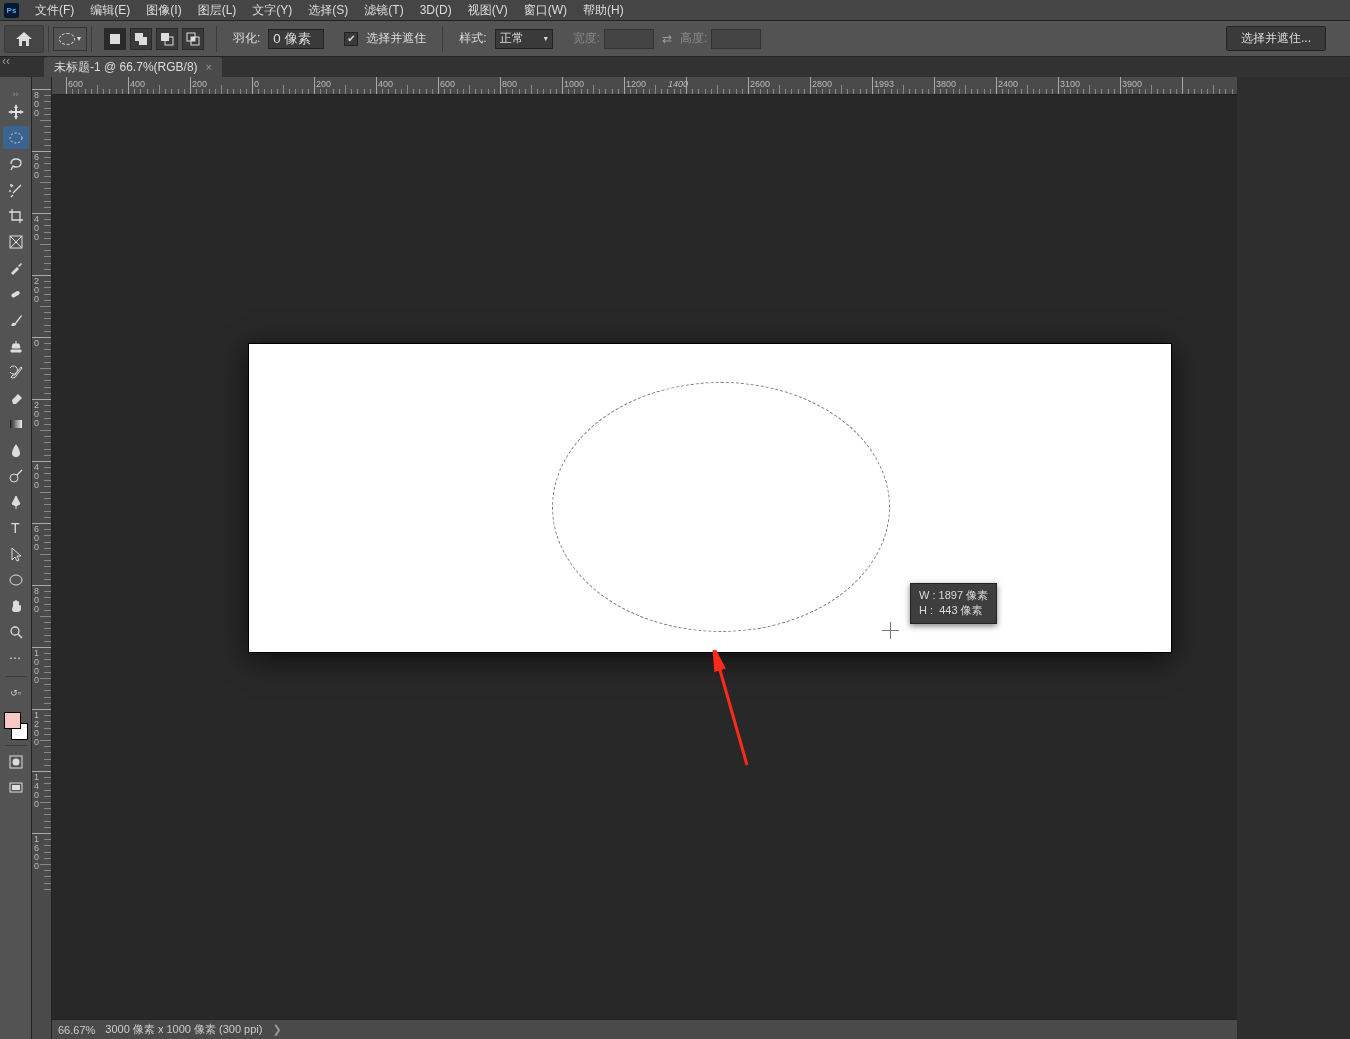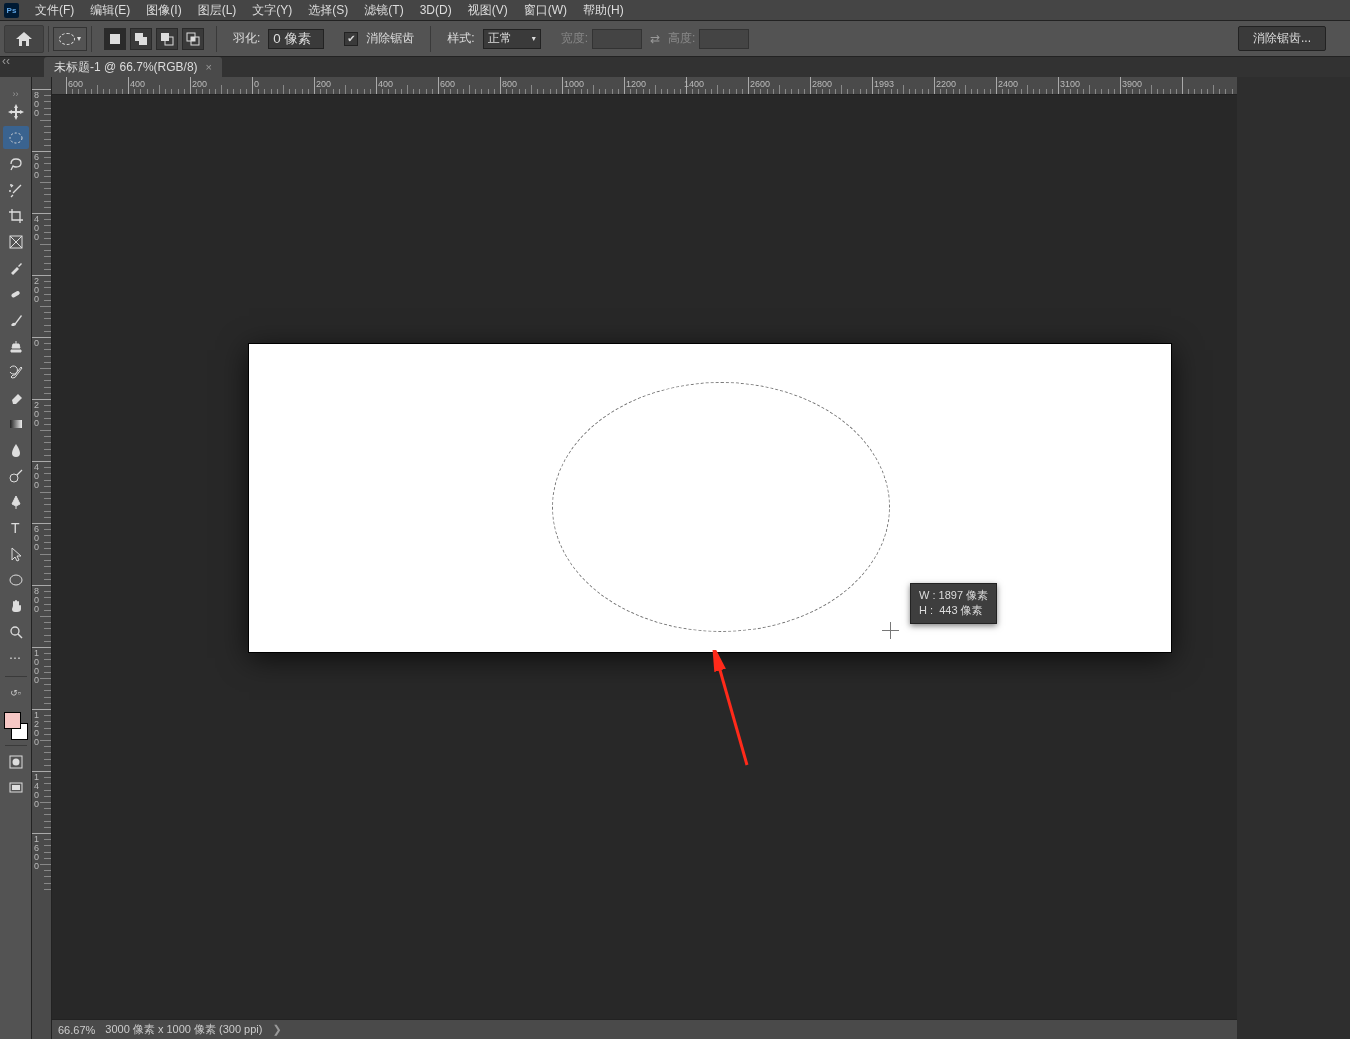--- a/index.html
+++ b/index.html
@@ -122,38 +122,38 @@
         </svg>
       </div>
   </div>
   <div class="opt-divider"></div>
   <div class="opt-group">
     <span class="opt-label">羽化:</span>
     <input class="opt-input" value="0 像素" style="">
   </div>
   <div class="opt-group">
     <div class="checkbox">✔</div>
-    <span class="opt-label">消除锯齿</span>
+    <span class="opt-label">选择并遮住</span>
   </div>
   <div class="opt-divider"></div>
   <div class="opt-group">
     <span class="opt-label">样式:</span>
     <div class="select">
         <span>正常</span>
         <span style="font-size:8px">▾</span>
       </div>
   </div>
   <div class="opt-group">
     <span class="disabled-label">宽度:</span>
     <div class="opt-field-dis"></div>
     <div class="link-icon">⇄</div>
     <span class="disabled-label">高度:</span>
     <div class="opt-field-dis"></div>
   </div>
-  <div class="mask-btn">消除锯齿...</div>
+  <div class="mask-btn">选择并遮住...</div>
 </div>
 
 <div class="tabstrip">
   <div class="collapse-handle">‹‹</div>
   <div class="doc-tab active">
     <span>未标题-1 @ 66.7%(RGB/8)</span>
     <span class="x">×</span>
   </div>
 </div>
 
@@ -555,21 +555,21 @@
         <div style="position: absolute; left: 578.2px; top: 12px; bottom: 0px; border-left: 1px solid rgb(136, 136, 136);"></div>
         <div style="position: absolute; left: 584.4px; top: 12px; bottom: 0px; border-left: 1px solid rgb(136, 136, 136);"></div>
         <div style="position: absolute; left: 590.6px; top: 12px; bottom: 0px; border-left: 1px solid rgb(136, 136, 136);"></div>
         <div style="position: absolute; left: 596.8px; top: 12px; bottom: 0px; border-left: 1px solid rgb(136, 136, 136);"></div>
         <div style="position: absolute; left: 603px; top: 8px; bottom: 0px; border-left: 1px solid rgb(136, 136, 136);"></div>
         <div style="position: absolute; left: 609.2px; top: 12px; bottom: 0px; border-left: 1px solid rgb(136, 136, 136);"></div>
         <div style="position: absolute; left: 615.4px; top: 12px; bottom: 0px; border-left: 1px solid rgb(136, 136, 136);"></div>
         <div style="position: absolute; left: 621.6px; top: 12px; bottom: 0px; border-left: 1px solid rgb(136, 136, 136);"></div>
         <div style="position: absolute; left: 627.8px; top: 12px; bottom: 0px; border-left: 1px solid rgb(136, 136, 136);"></div>
         <div class="major" style="left: 634px;"></div>
-        <div class="label" style="left: 632px;">1400</div>
+        <div class="label" style="left: 616px; font-style: italic;">1400</div>
         <div style="position: absolute; left: 640.2px; top: 12px; bottom: 0px; border-left: 1px solid rgb(136, 136, 136);"></div>
         <div style="position: absolute; left: 646.4px; top: 12px; bottom: 0px; border-left: 1px solid rgb(136, 136, 136);"></div>
         <div style="position: absolute; left: 652.6px; top: 12px; bottom: 0px; border-left: 1px solid rgb(136, 136, 136);"></div>
         <div style="position: absolute; left: 658.8px; top: 12px; bottom: 0px; border-left: 1px solid rgb(136, 136, 136);"></div>
         <div style="position: absolute; left: 665px; top: 8px; bottom: 0px; border-left: 1px solid rgb(136, 136, 136);"></div>
         <div style="position: absolute; left: 671.2px; top: 12px; bottom: 0px; border-left: 1px solid rgb(136, 136, 136);"></div>
         <div style="position: absolute; left: 677.4px; top: 12px; bottom: 0px; border-left: 1px solid rgb(136, 136, 136);"></div>
         <div style="position: absolute; left: 683.6px; top: 12px; bottom: 0px; border-left: 1px solid rgb(136, 136, 136);"></div>
         <div style="position: absolute; left: 689.8px; top: 12px; bottom: 0px; border-left: 1px solid rgb(136, 136, 136);"></div>
         <div class="major" style="left: 696px;"></div>
@@ -599,21 +599,21 @@
         <div style="position: absolute; left: 826.2px; top: 12px; bottom: 0px; border-left: 1px solid rgb(136, 136, 136);"></div>
         <div style="position: absolute; left: 832.4px; top: 12px; bottom: 0px; border-left: 1px solid rgb(136, 136, 136);"></div>
         <div style="position: absolute; left: 838.6px; top: 12px; bottom: 0px; border-left: 1px solid rgb(136, 136, 136);"></div>
         <div style="position: absolute; left: 844.8px; top: 12px; bottom: 0px; border-left: 1px solid rgb(136, 136, 136);"></div>
         <div style="position: absolute; left: 851px; top: 8px; bottom: 0px; border-left: 1px solid rgb(136, 136, 136);"></div>
         <div style="position: absolute; left: 857.2px; top: 12px; bottom: 0px; border-left: 1px solid rgb(136, 136, 136);"></div>
         <div style="position: absolute; left: 863.4px; top: 12px; bottom: 0px; border-left: 1px solid rgb(136, 136, 136);"></div>
         <div style="position: absolute; left: 869.6px; top: 12px; bottom: 0px; border-left: 1px solid rgb(136, 136, 136);"></div>
         <div style="position: absolute; left: 875.8px; top: 12px; bottom: 0px; border-left: 1px solid rgb(136, 136, 136);"></div>
         <div class="major" style="left: 882px;"></div>
-        <div class="label" style="left: 884px;">2200</div>
+        <div class="label" style="left: 884px;">3800</div>
         <div style="position: absolute; left: 888.2px; top: 12px; bottom: 0px; border-left: 1px solid rgb(136, 136, 136);"></div>
         <div style="position: absolute; left: 894.4px; top: 12px; bottom: 0px; border-left: 1px solid rgb(136, 136, 136);"></div>
         <div style="position: absolute; left: 900.6px; top: 12px; bottom: 0px; border-left: 1px solid rgb(136, 136, 136);"></div>
         <div style="position: absolute; left: 906.8px; top: 12px; bottom: 0px; border-left: 1px solid rgb(136, 136, 136);"></div>
         <div style="position: absolute; left: 913px; top: 8px; bottom: 0px; border-left: 1px solid rgb(136, 136, 136);"></div>
         <div style="position: absolute; left: 919.2px; top: 12px; bottom: 0px; border-left: 1px solid rgb(136, 136, 136);"></div>
         <div style="position: absolute; left: 925.4px; top: 12px; bottom: 0px; border-left: 1px solid rgb(136, 136, 136);"></div>
         <div style="position: absolute; left: 931.6px; top: 12px; bottom: 0px; border-left: 1px solid rgb(136, 136, 136);"></div>
         <div style="position: absolute; left: 937.8px; top: 12px; bottom: 0px; border-left: 1px solid rgb(136, 136, 136);"></div>
         <div class="major" style="left: 944px;"></div>

